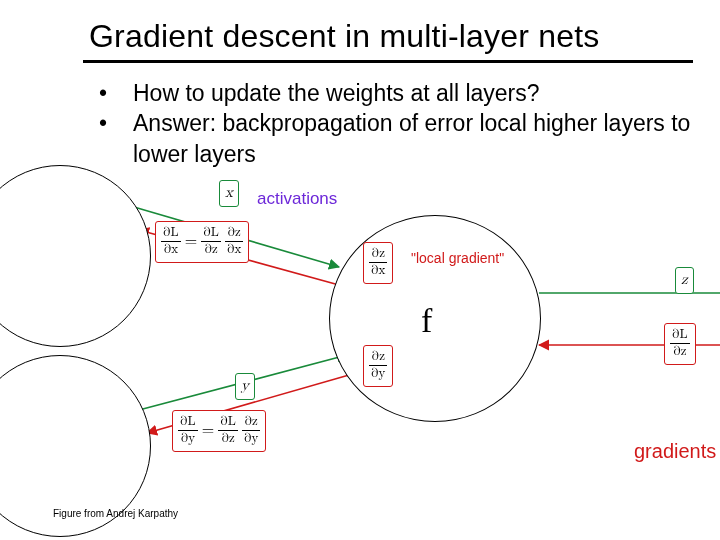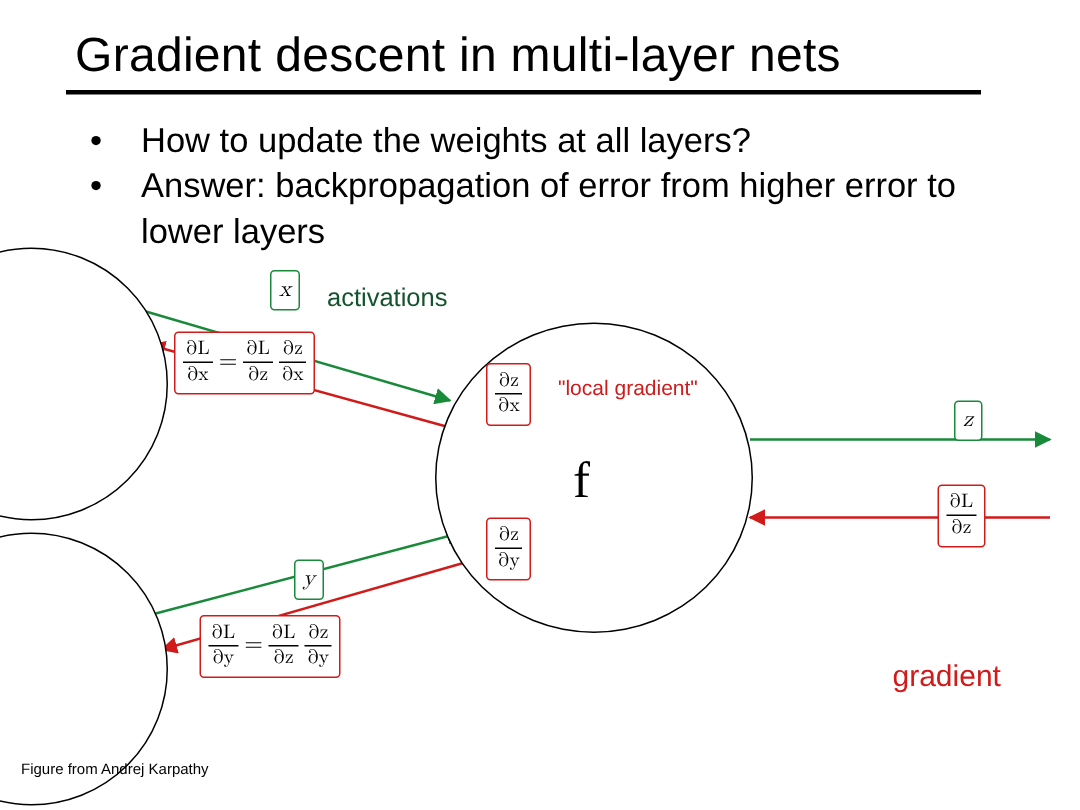--- a/index.html
+++ b/index.html
@@ -10,20 +10,21 @@
     background: #fff;
     font-family: Arial, Helvetica, sans-serif;
     color: #000;
     overflow: hidden;
   }
   .slide {
     position: relative;
     width: 640px;
     height: 540px;
     box-sizing: border-box;
+    margin-left: 39px;
   }
   .title {
     position: absolute;
     left: 50px;
     top: 18px;
     font-size: 32px;
     font-weight: 400;
     letter-spacing: 0.2px;
   }
   .title-underline {
@@ -110,21 +111,21 @@
     font-size: 16px;
   }
 
   .border-green { border-color: #198a3a; color: #000; }
   .border-red   { border-color: #d11a1a; color: #000; }
 
   .lbl {
     position: absolute;
     font-size: 17px;
   }
-  .lbl-green { color: #14532d; }
+  .lbl-green { color: #6d28d9; }
   .lbl-red   { color: #d11a1a; }
   .lbl-small { font-size: 14px; }
 
   
   .arrows {
     position: absolute;
     left: 0; top: 0;
     width: 720px; height: 315px;
     pointer-events: none;
   }
@@ -137,21 +138,21 @@
   <div class="title">Gradient descent in multi-layer nets</div>
   <div class="title-underline"></div>
 
   <div class="bullets">
     <div class="bullet-row">
       <div class="bullet-dot">•</div>
       <div class="bullet-text bold">How to update the weights at all layers?</div>
     </div>
     <div class="bullet-row">
       <div class="bullet-dot">•</div>
-      <div class="bullet-text">Answer: backpropagation of error from higher error to lower layers</div>
+      <div class="bullet-text">Answer: backpropagation of error local higher layers to lower layers</div>
     </div>
   </div>
 
   <div class="diagram">
 
     <svg class="arrows" viewBox="0 0 720 315">
       <defs>
         <marker id="ah-green" viewBox="0 0 10 10" refX="9" refY="5" markerWidth="7" markerHeight="7" orient="auto-start-reverse">
           <path d="M 0 0 L 10 5 L 0 10 z" fill="#198a3a"></path>
         </marker>
@@ -169,21 +170,21 @@
       <line x1="310" y1="190" x2="108" y2="248" stroke="#d11a1a" stroke-width="1.6" marker-end="url(#ah-red)"></line>
     </svg>
 
     <div class="circle circle-top-left"></div>
     <div class="circle circle-bot-left"></div>
     <div class="circle circle-main"></div>
     <div class="f-label">f</div>
 
     <div class="lbl lbl-green" style="left:218px; top:4px;">activations</div>
     <div class="lbl lbl-red lbl-small" style="left:372px; top:65px;">"local gradient"</div>
-    <div class="lbl lbl-red" style="left:595px; top:255px; font-size:20px;">gradient</div>
+    <div class="lbl lbl-red" style="left:595px; top:255px; font-size:20px;">gradients</div>
 
     <div class="math-box border-green var-box" style="left:180px; top:-5px;">
       <span class="ital">x</span>
     </div>
     <div class="math-box border-green var-box" style="left:196px; top:188px;">
       <span class="ital">y</span>
     </div>
     <div class="math-box border-green var-box" style="left:636px; top:82px;">
       <span class="ital">z</span>
     </div>

